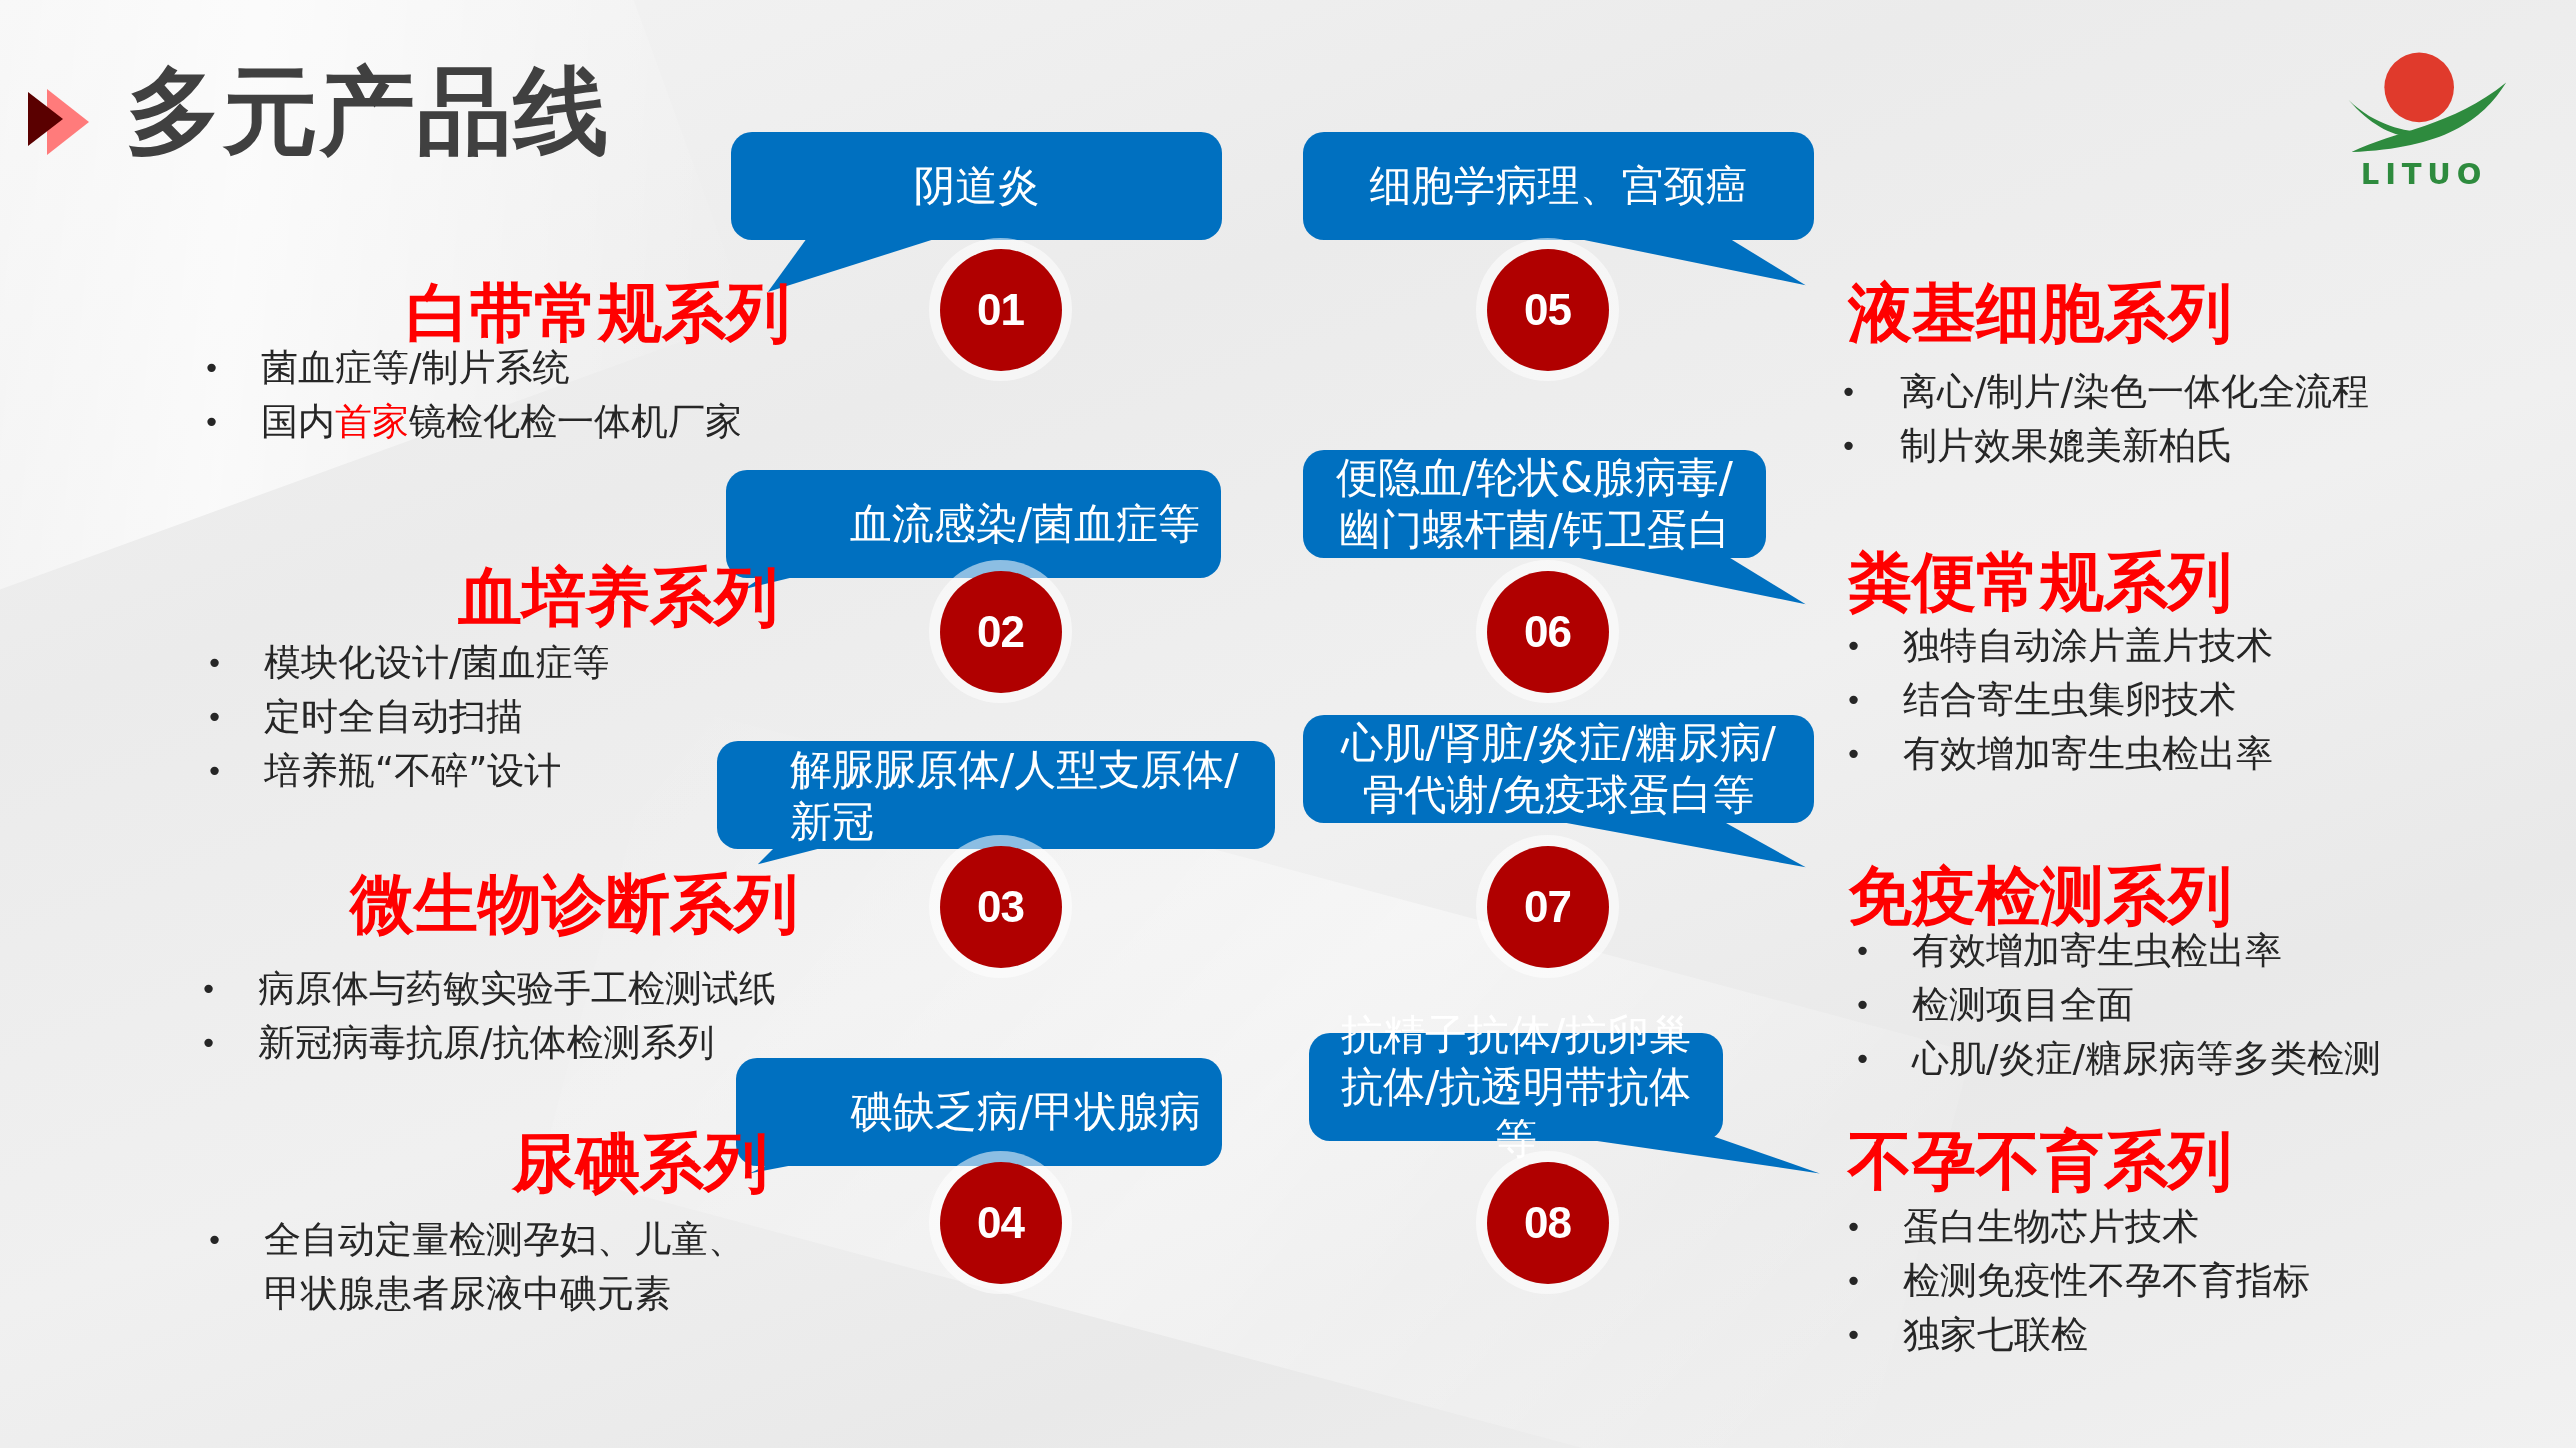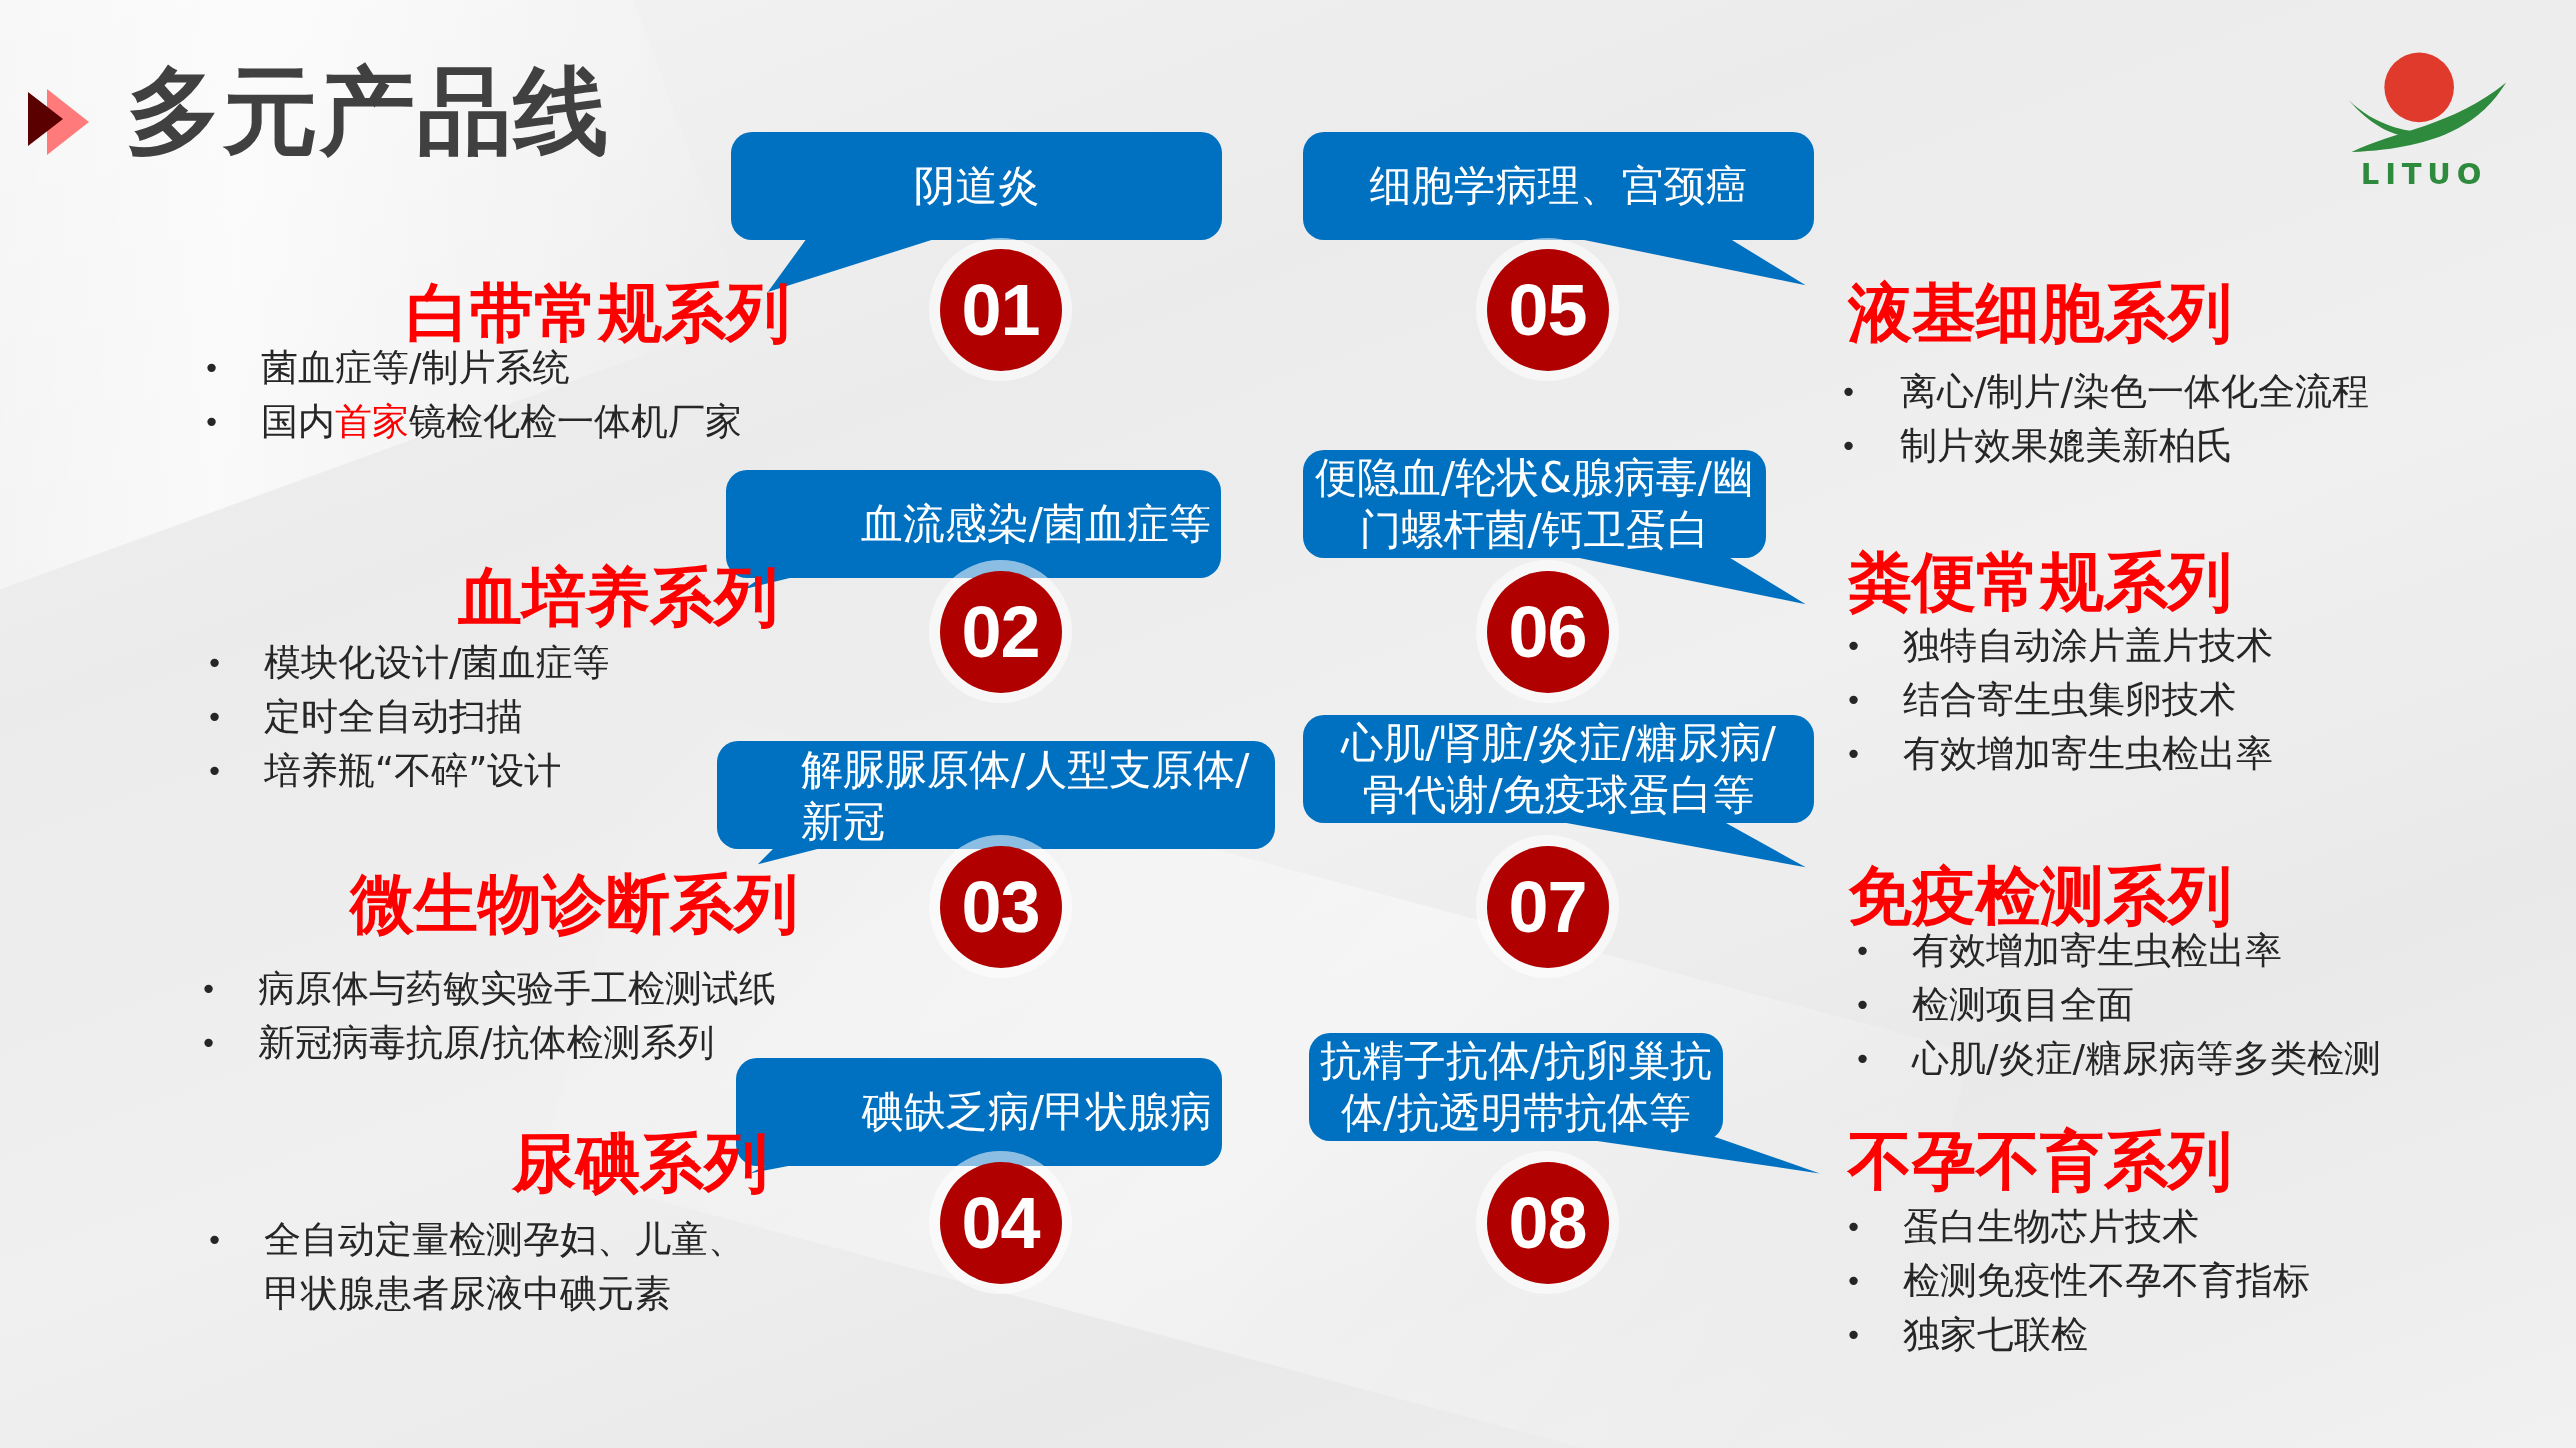--- a/index.html
+++ b/index.html
@@ -19,31 +19,31 @@
   .page-title {
     position:absolute; left:126px; top:64px; font-size:95px; font-weight:bold; color:#404040; letter-spacing:1.9px; line-height:1;
   }
   .logo { position:absolute; left:2337px; top:34px; width:174px; height:164px; }
   .logo-text { position:absolute; left:0; top:123px; width:174px; text-align:center; font-family:"DejaVu Sans", sans-serif; font-weight:bold; font-size:29px; color:#2e8b3e; letter-spacing:5.8px; }
 
   
   .bubble {
     position:absolute; background:#0070c0; border-radius:21px; color:#ffffff;
     font-family:"DejaVu Sans", sans-serif; font-size:42px; line-height:52px;
-    display:flex; align-items:center; box-sizing:border-box; padding:0 10px;
+    display:flex; align-items:center; box-sizing:border-box; padding:0 21px;
   }
   .bubble.center { justify-content:center; text-align:center; }
   .bubble.left-align { justify-content:flex-end; text-align:left;margin-top:26px; }
   .tail { position:absolute; overflow:visible; }
 
   
   .num-halo { position:absolute; width:143px; height:143px; border-radius:50%; background:rgba(255,255,255,0.55); }
   .num-circle {
     position:absolute; left:10.6px; top:10.6px; width:122px; height:122px; border-radius:50%;
-    background:#b00000; color:#fff; font-family:"Liberation Sans", sans-serif; font-weight:bold; font-size:72px;
+    background:#b00000; color:#fff; font-family:"Liberation Sans", sans-serif; font-weight:bold; font-size:44px;
     display:flex; align-items:center; justify-content:center; letter-spacing:-1px;
   }
 
   
   .series-title {
     position:absolute; color:#ff0000; font-weight:bold; font-size:64px; line-height:1; white-space:nowrap;
     font-family:Liberation Serif, serif;
   }
   .bullets { position:absolute; list-style:none; margin:0; padding:0; color:#262626; font-size:37px; line-height:54px; font-family:"DejaVu Sans", sans-serif; }
   .bullets li { position:relative; padding-left:58px; white-space:nowrap; }

